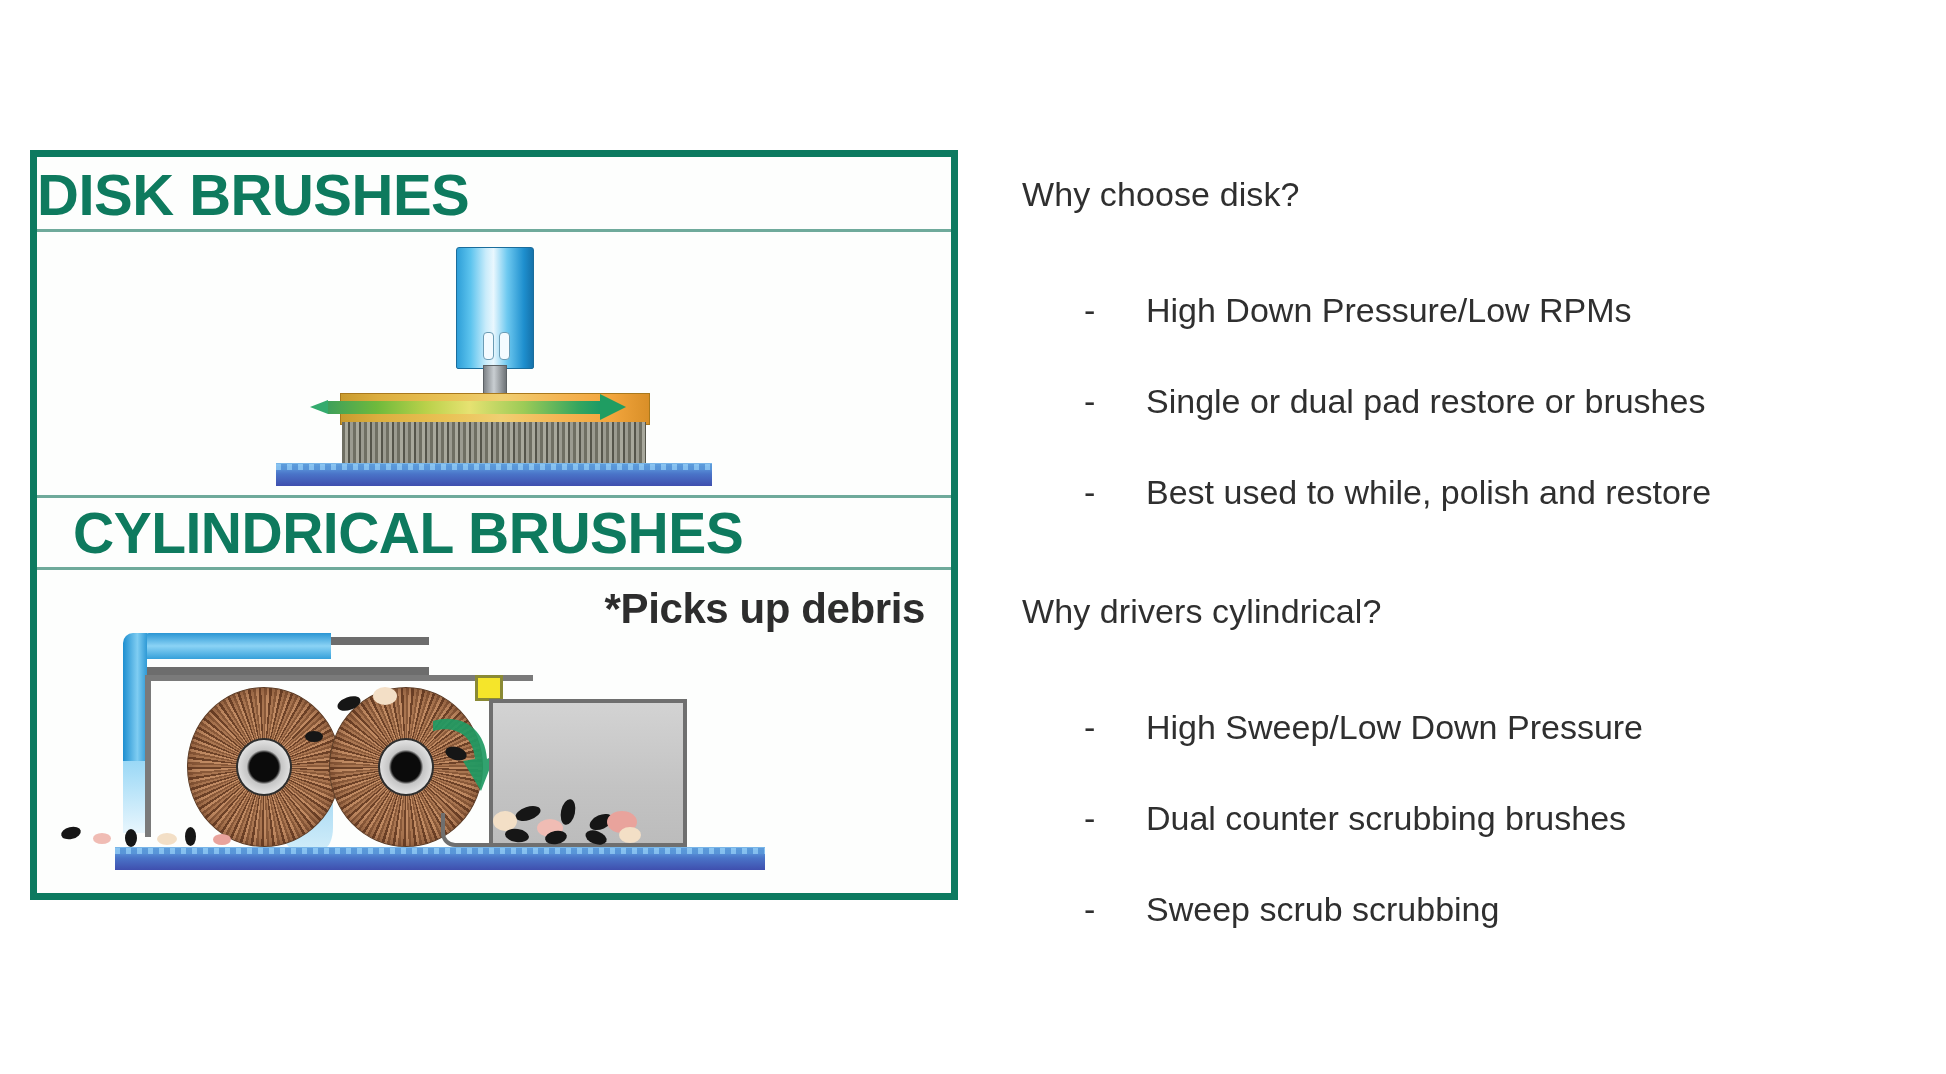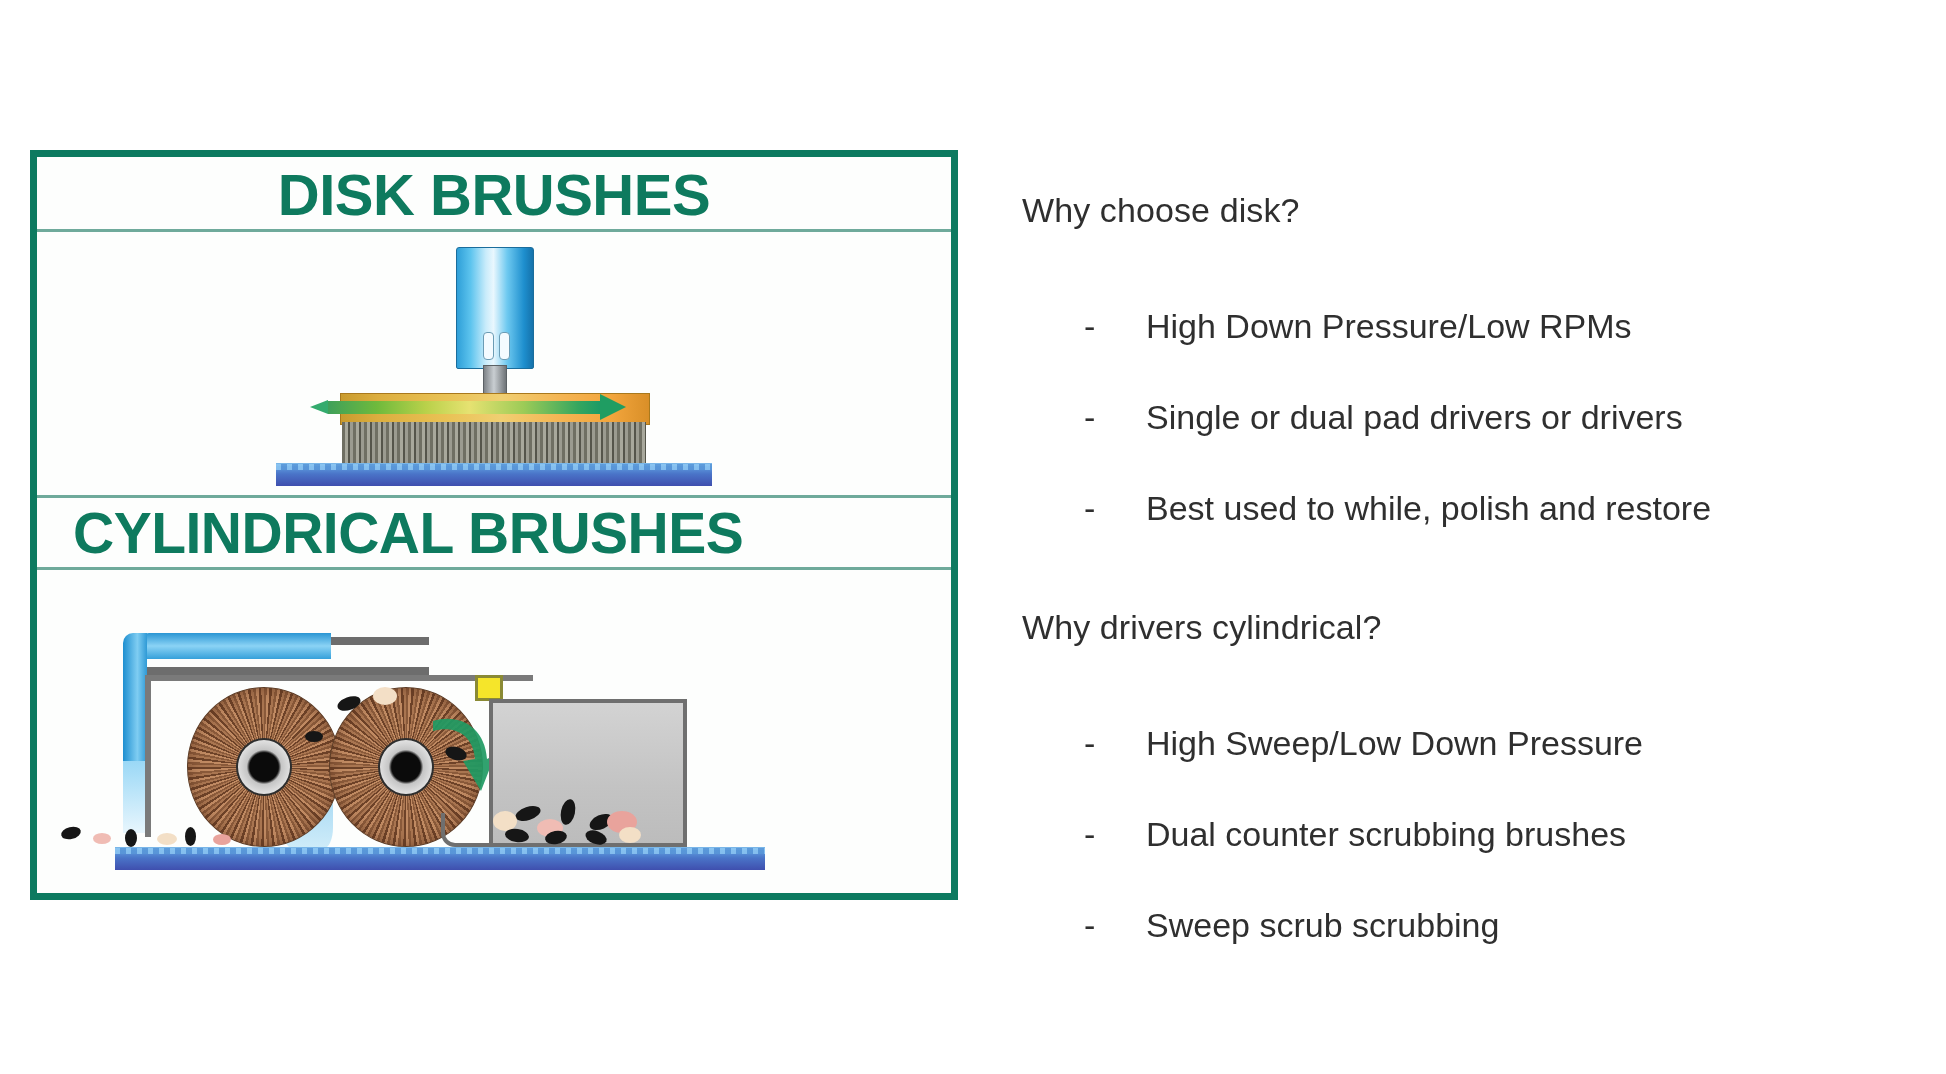--- a/index.html
+++ b/index.html
@@ -38,21 +38,20 @@
     opacity: .75;
   }
   .rule-a { top: 72px; }
   .rule-b { top: 338px; }
   .rule-c { top: 410px; }
 
   .heading {
     position: absolute;
     left: 0;
     right: 0;
-    text-align: center;
     color: #0e7a5e;
     font-weight: bold;
     letter-spacing: -0.5px;
     font-family: "Liberation Sans", sans-serif;
     white-space: nowrap;
   }
   .heading-disk {
     top: 8px;
     font-size: 58px;
     line-height: 60px;
@@ -369,21 +368,21 @@
     left: 78px;
     top: 272px;
     width: 650px;
     position: absolute;
   }
 
   
   .text-column {
     position: absolute;
     left: 1022px;
-    top: 188px;
+    top: 172px;
     width: 860px;
   }
   .q-heading {
     font-size: 34px;
     color: #2f2f2f;
     line-height: 44px;
     letter-spacing: 0.1px;
   }
   .bullet-list {
     margin: 28px 0 0 0;
@@ -427,20 +426,21 @@
     <div class="arrow-head arrow-head-left"></div>
     <div class="disk-bristles"></div>
     <div class="floor-band floor-disk"></div>
   </div>
 
   <div class="panel-rule rule-b"></div>
 
   <div class="heading heading-cyl">CYLINDRICAL BRUSHES</div>
   <div class="panel-rule rule-c"></div>
 
+  <div class="picks-note">*Picks up debris</div>
 
   <div class="cyl-art">
     <div class="cyl-tube-outer"></div>
     <div class="cyl-tube-outer2"></div>
     <div class="cyl-tube-blue-h"></div>
     <div class="cyl-tube-blue"></div>
     <div class="cyl-tube-tip"></div>
     <div class="cyl-deck-frame"></div>
     <div class="cyl-deck-left"></div>
 
@@ -488,21 +488,21 @@
 
   <div class="q-heading">Why choose disk?</div>
 
   <ul class="bullet-list">
     <li class="bullet-item">
       <span class="bullet-dash">-</span>
       <span class="bullet-text">High Down Pressure/Low RPMs</span>
     </li>
     <li class="bullet-item">
       <span class="bullet-dash">-</span>
-      <span class="bullet-text">Single or dual pad drivers or drivers</span>
+      <span class="bullet-text">Single or dual pad restore or brushes</span>
     </li>
     <li class="bullet-item">
       <span class="bullet-dash">-</span>
       <span class="bullet-text">Best used to while, polish and restore</span>
     </li>
   </ul>
 
   <div class="block-gap"></div>
 
   <div class="q-heading">Why drivers cylindrical?</div>

